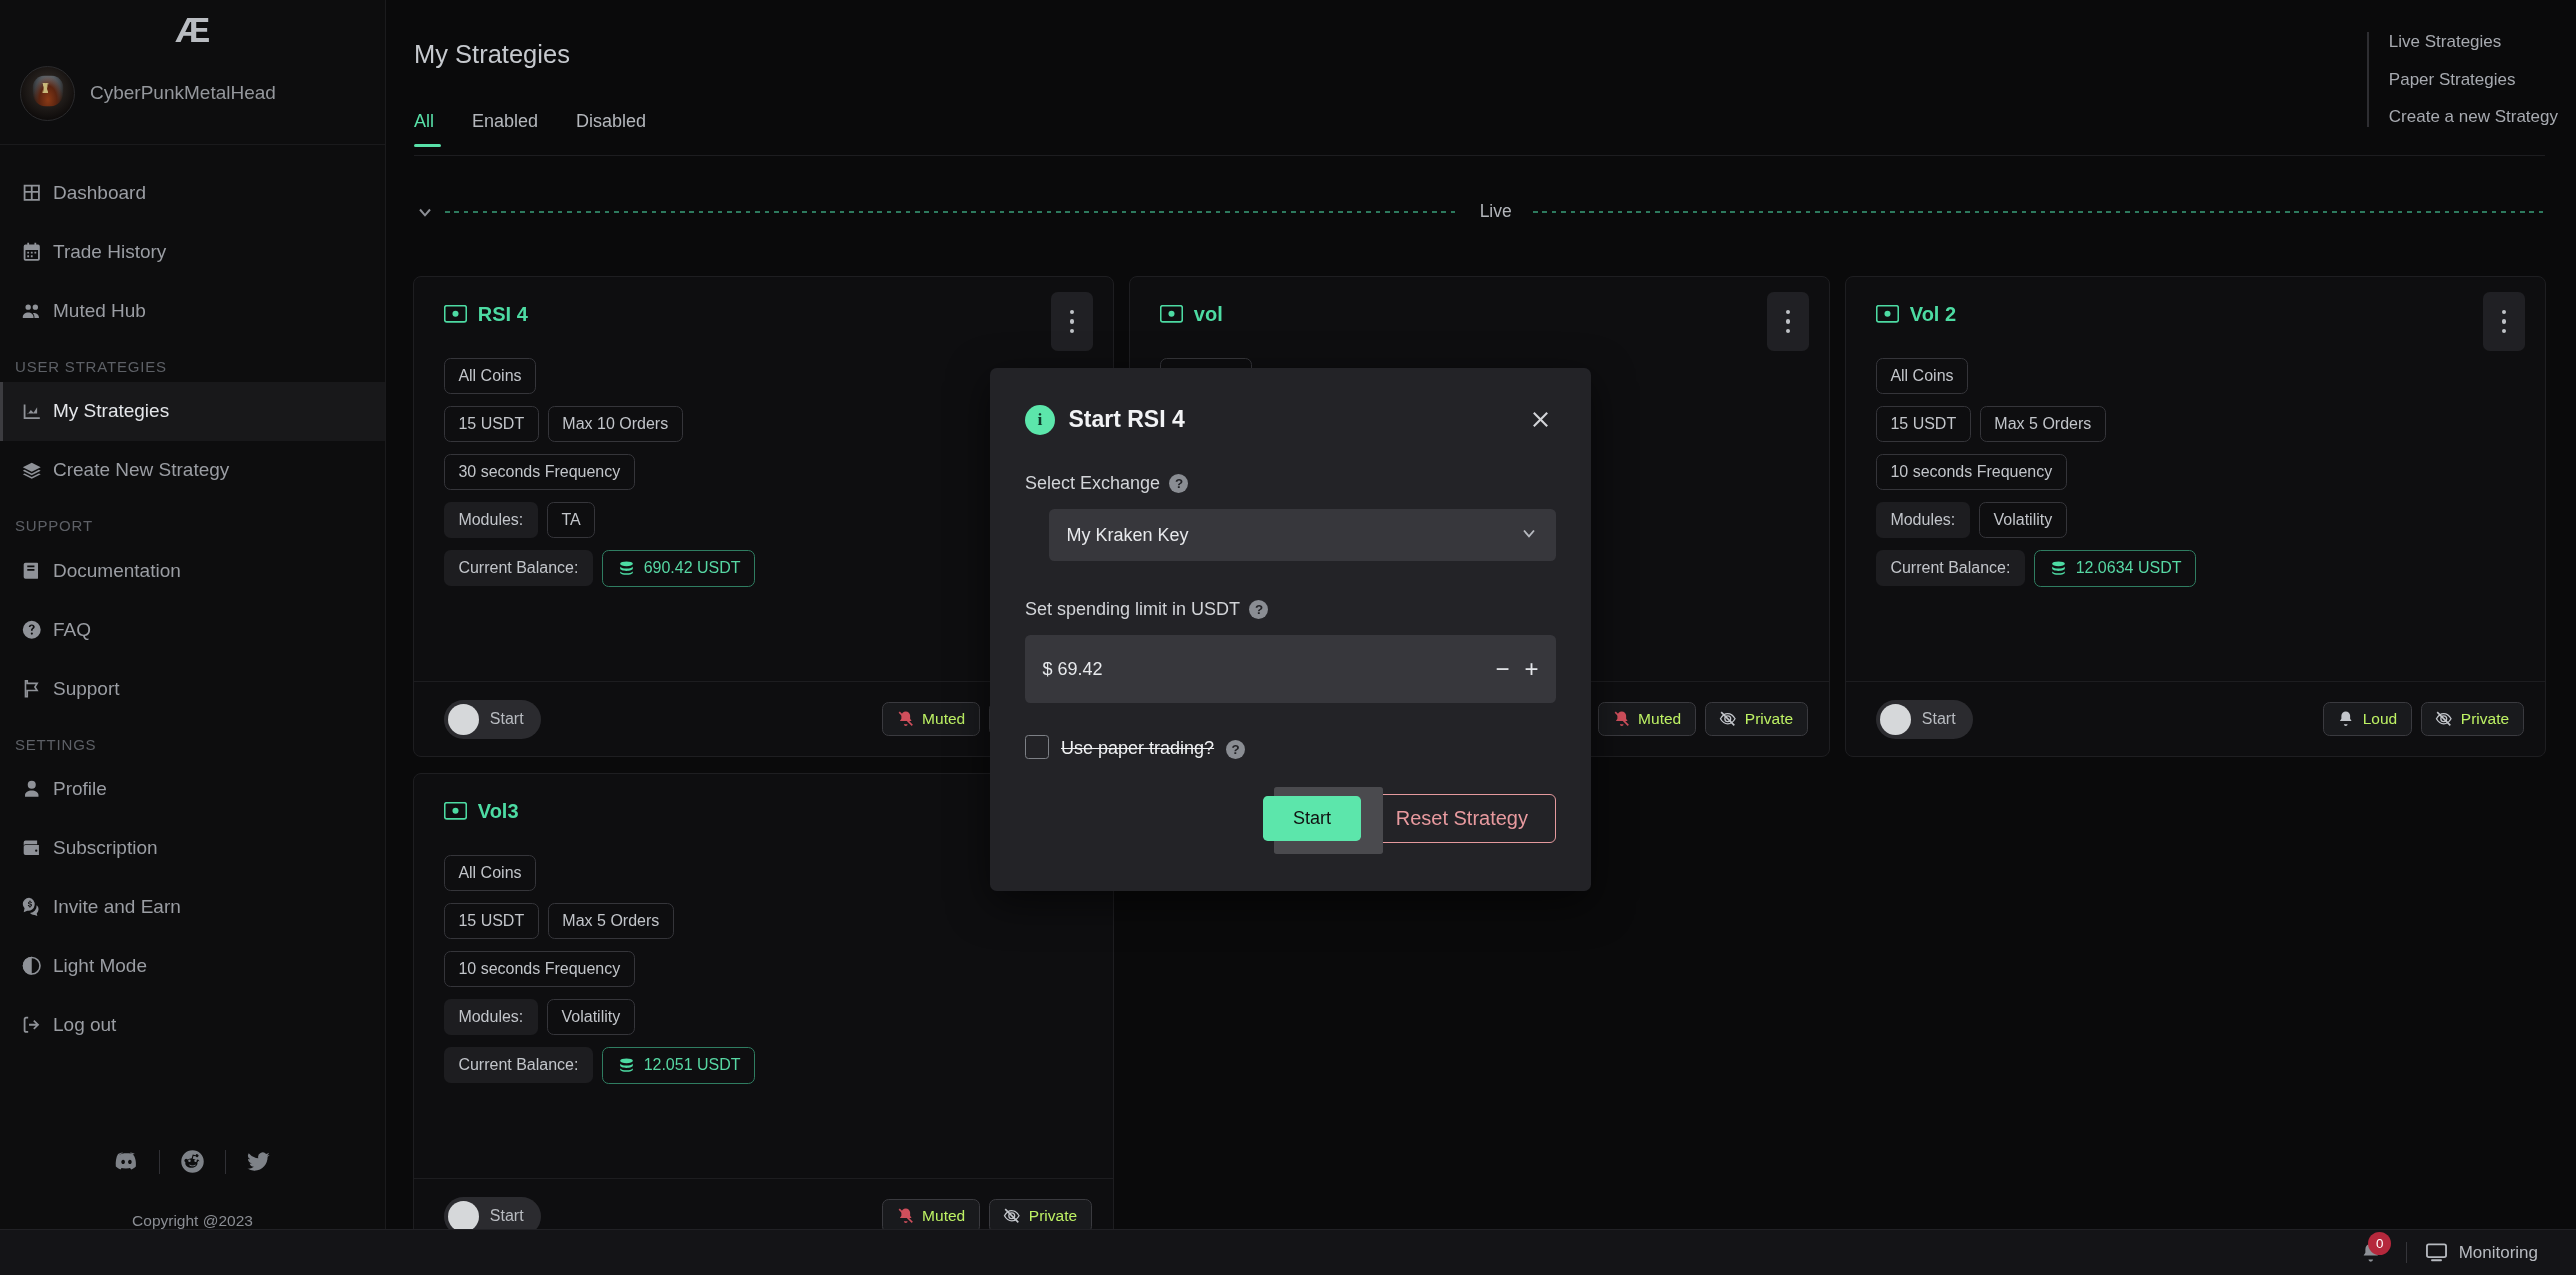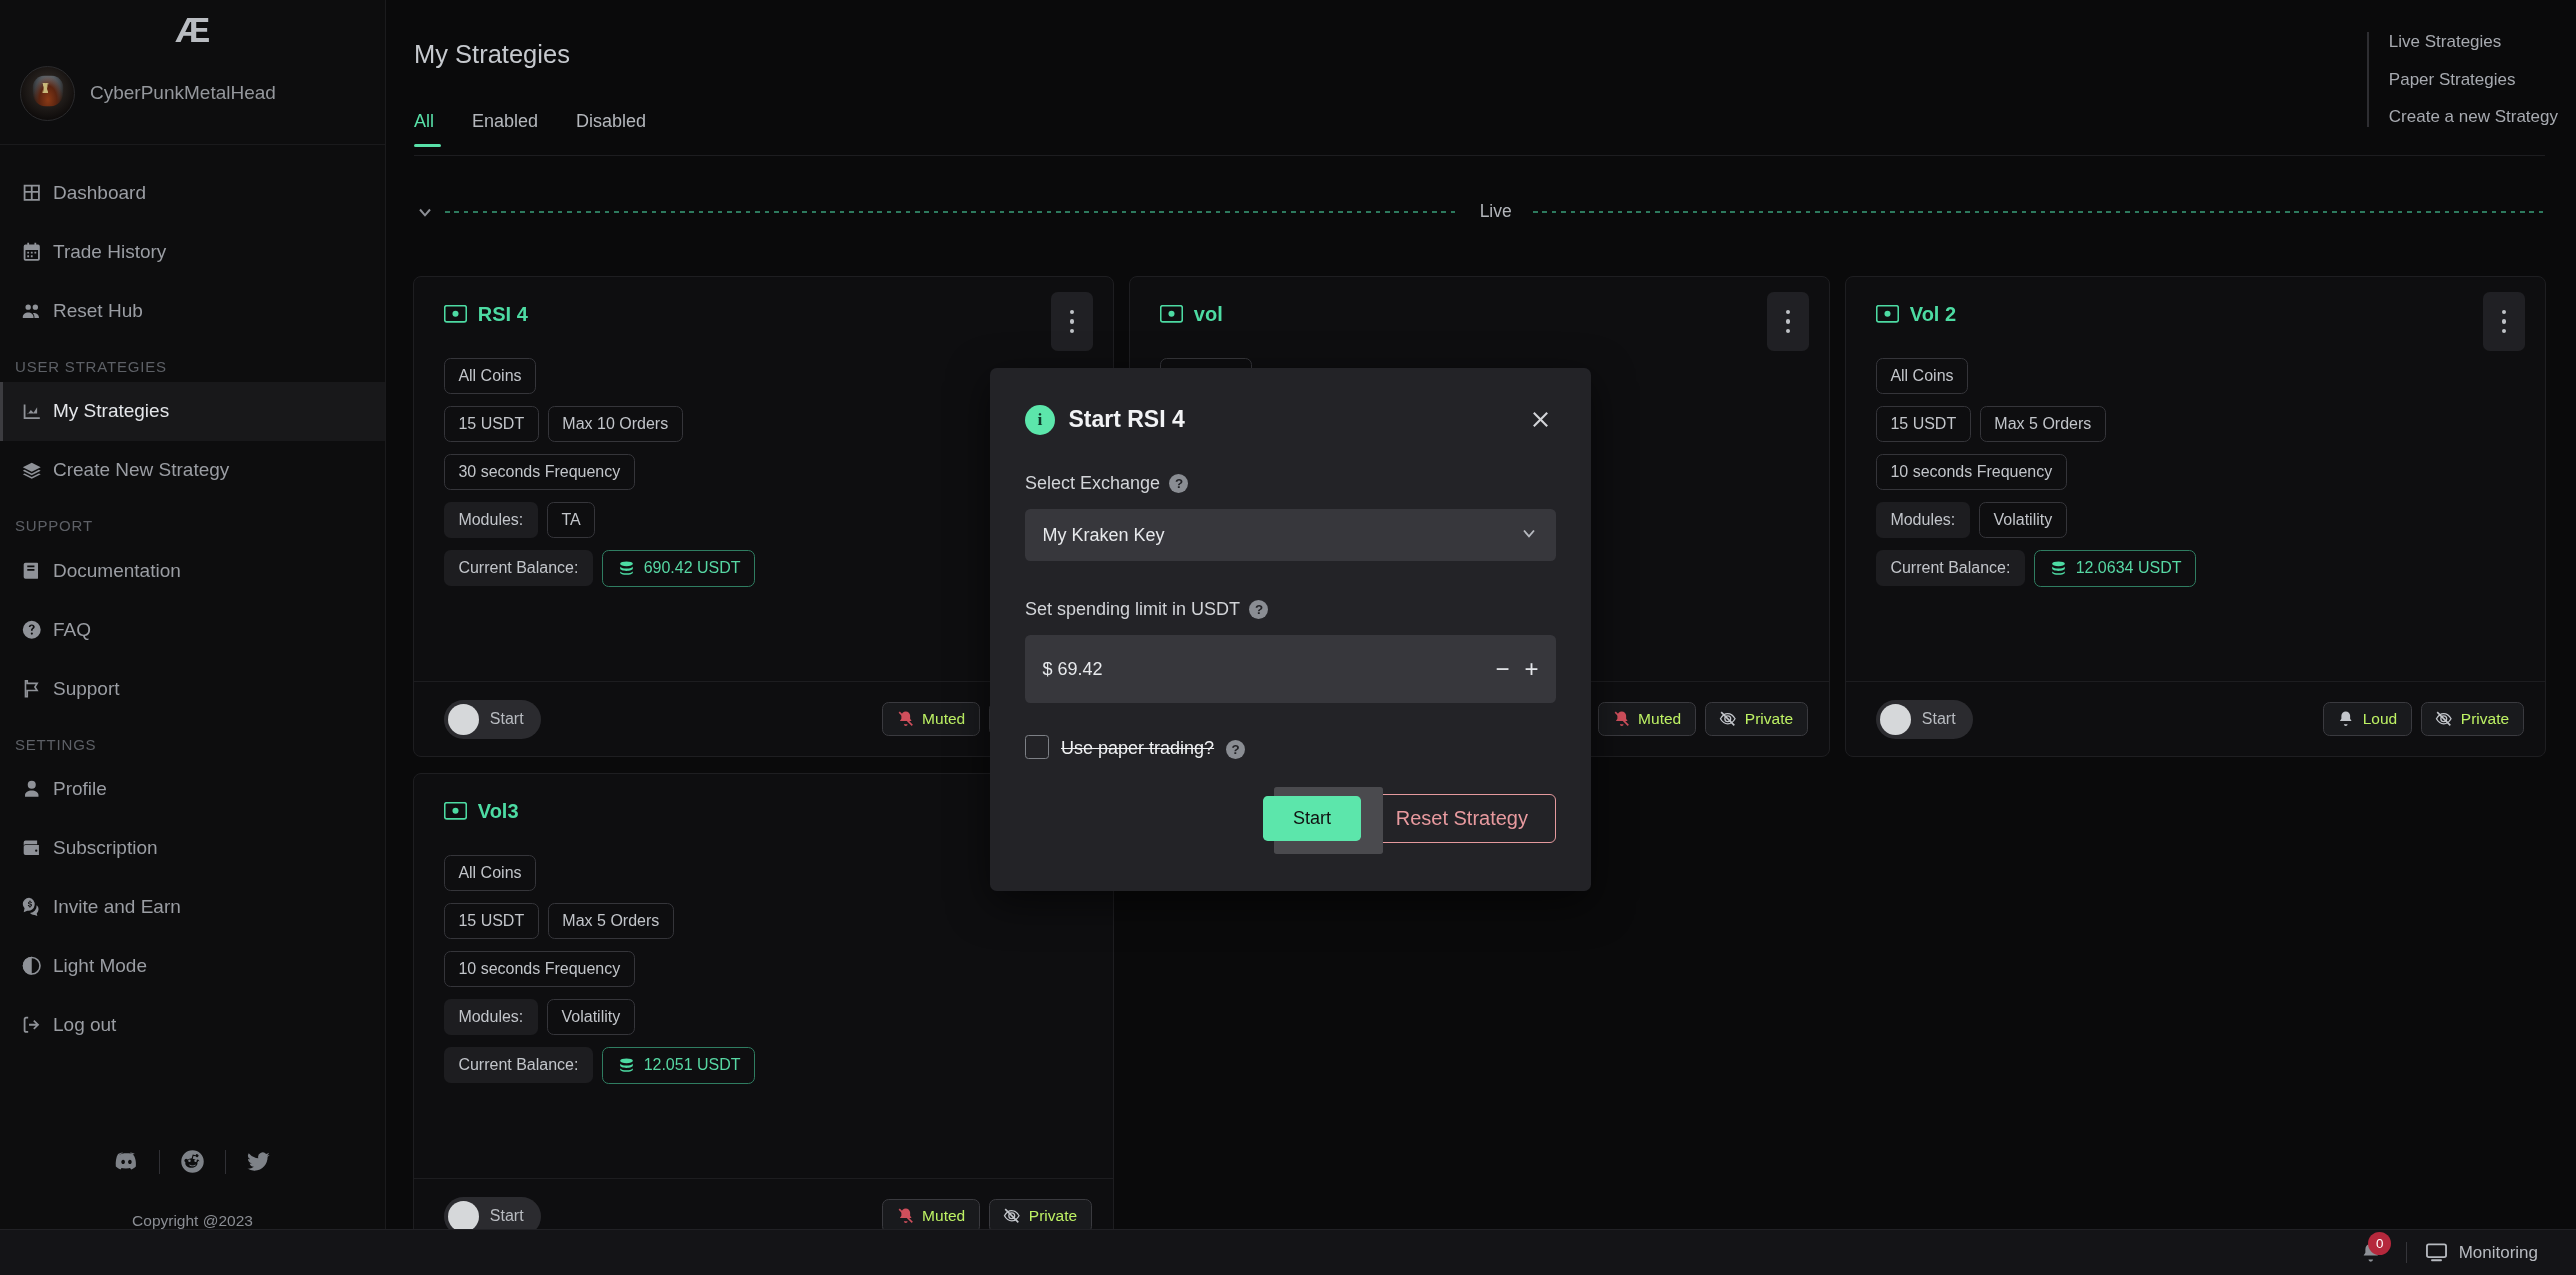--- a/index.html
+++ b/index.html
@@ -169,21 +169,21 @@
   .close-x svg { width: 23px; height:23px; stroke:#d3d5d9; stroke-width:2.2; }
 
   .field-label { display:flex; align-items:center; gap:9.4px; font-size:18px; color:#d2d4d8; margin-top: 38px; }
   .qmark {
     width:19px; height:19px; border-radius:50%; background:#8a8d93; color:#232327;
     font-size:13.4px; font-weight:700; display:flex; align-items:center; justify-content:center;
   }
   .select-box {
     margin-top: 15px; height: 52px; background:#37373c; border-radius:5.4px;
     display:flex; align-items:center; justify-content:space-between; padding: 0 17.5px;
-    font-size:18px; color:#e7e9ec;
+    font-size:18px; color:#e7e9ec;margin-left:24px;
   }
   .select-box .caret svg { width:20px; height:20px; stroke:#b7bac0; fill:none; stroke-width:2.2; }
   .num-box {
     margin-top: 15px; height: 68px; background:#37373c; border-radius:5.4px;
     display:flex; align-items:center; justify-content:space-between; padding: 0 17.5px;
     font-size:18px; color:#e7e9ec;
   }
   .steppers { display:flex; align-items:center; gap: 15px; }
   .steppers span { font-size:24px; color:#e4e6ea; line-height:1; cursor:pointer; }
 
@@ -258,21 +258,21 @@
         </span>
         <span>Trade History</span>
       </div>
 
       <div class="nav-item">
         <span class="ico">
           <svg viewBox="0 0 24 24">
               <path d="M8 11a3 3 0 100-6 3 3 0 000 6zm8 0a3 3 0 100-6 3 3 0 000 6zM2 19c0-2.8 2.7-5 6-5s6 2.2 6 5v1H2v-1zm13.2-4.6c2.7.4 4.8 2.4 4.8 4.6v1h-5v-1c0-1.7-.7-3.2-1.8-4.3.6-.2 1.3-.3 2-.3z"></path>
             </svg>
         </span>
-        <span>Reset Hub</span>
+        <span>Muted Hub</span>
       </div>
 
       <div class="nav-group-label">USER STRATEGIES</div>
 
       <div class="nav-item active">
         <span class="ico">
           <svg viewBox="0 0 24 24">
               <path d="M3 4v16h18v-2H5V4H3zm4 11l4-5 3 3 4-6v7H7z"></path>
             </svg>
         </span>

